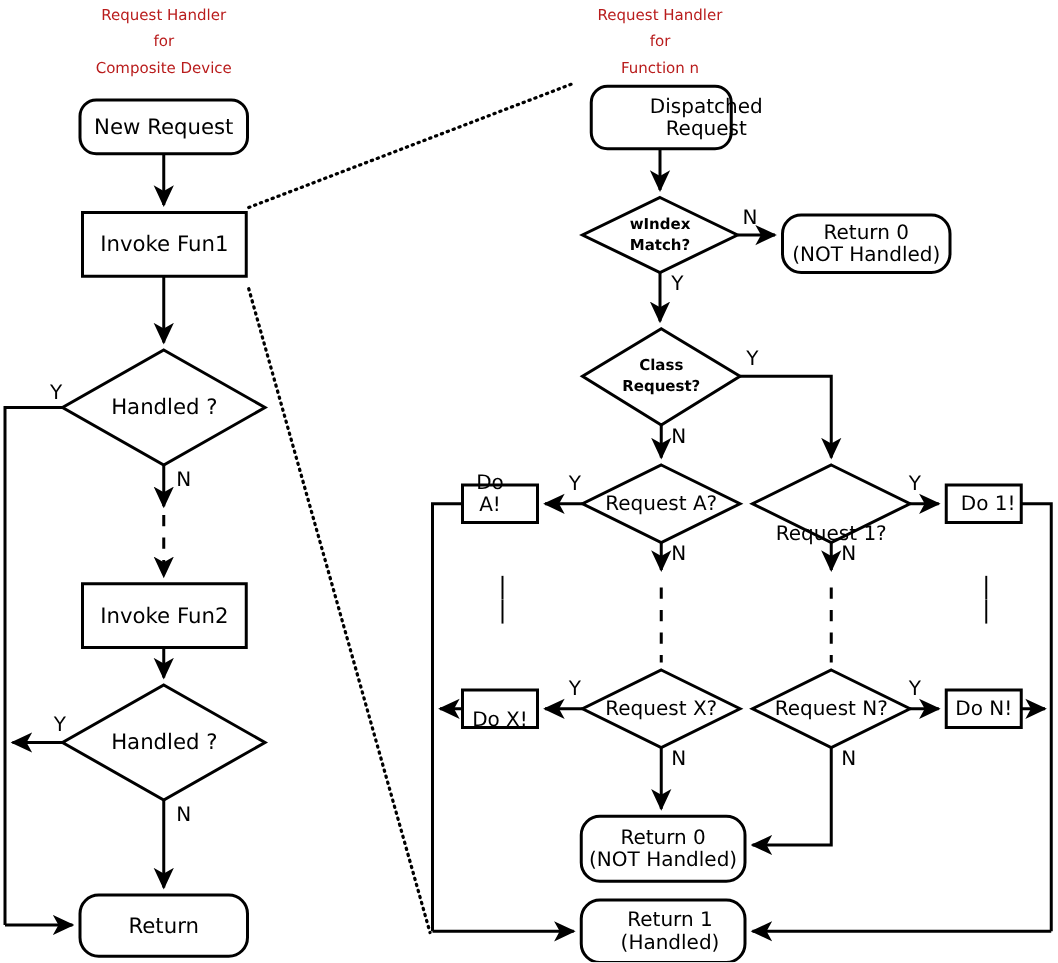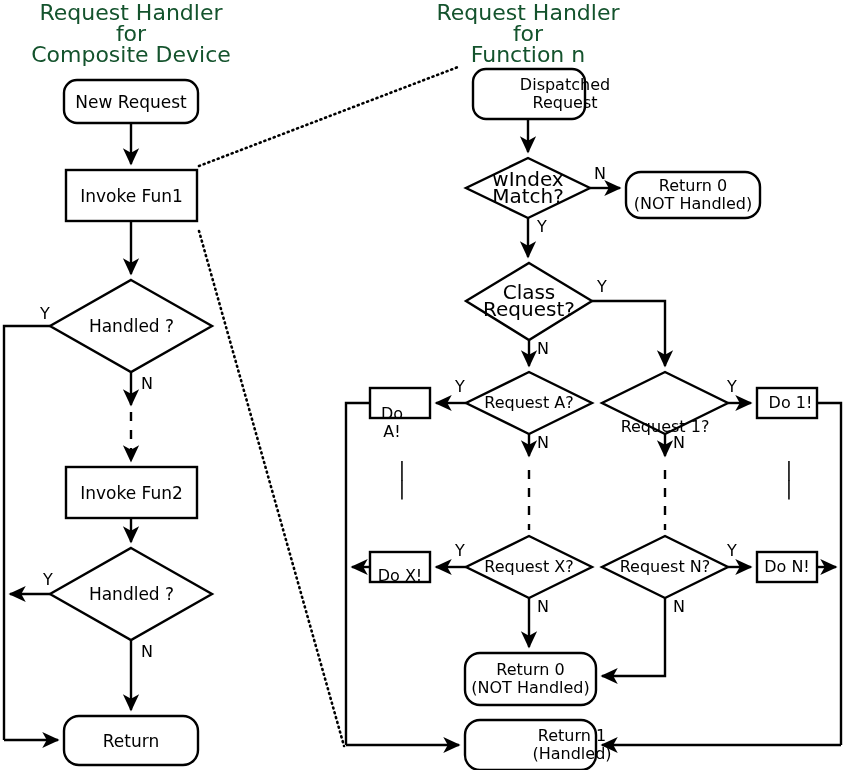--- a/index.html
+++ b/index.html
@@ -20,44 +20,45 @@
     position: absolute;
     left: 0;
     top: 0;
     width: 846px;
     height: 770px;
     pointer-events: none;
   }
   .title {
     position: absolute;
     text-align: center;
-    font-size: 22px;
+    font-size: 12px;
     line-height: 21px;
-    color: #14532d;
+    color: #b91c1c;
     white-space: pre-line;
   }
   .node-label {
     position: absolute;
     display: flex;
     align-items: center;
     justify-content: center;
     text-align: center;
     font-size: 17px;
     line-height: 20px;
     color: #000;
     white-space: pre-line;
     pointer-events: none;
   }
   .node-label.small {
     font-size: 16px;
     line-height: 18px;
   }
   .node-label.tiny {
-    font-size: 20px;
+    font-size: 12px;
     line-height: 17px;
+    font-weight: bold;
   }
   .edge-label {
     position: absolute;
     font-size: 16px;
     line-height: 16px;
     color: #000;
   }
   .vdots {
     position: absolute;
     font-size: 19px;
@@ -185,35 +186,35 @@
   <div class="node-label tiny" style="left:473px; top:167px; width:110px; height:42px;">wIndex
 Match?</div>
 
   <div class="node-label small" style="left:626px; top:172px; width:134px; height:46px;">Return 0
 (NOT Handled)</div>
 
   <div class="node-label tiny" style="left:474px; top:280px; width:110px; height:42px;">Class
 Request?</div>
 
   <div class="node-label small" style="left:469px; top:391px; width:120px; height:24px;">Request A?</div>
-  <div class="node-label small" style="left:370px; top:408px; width:44px; height:30px;">Do A!</div>
+  <div class="node-label small" style="left:370px; top:380px; width:44px; height:30px;">Do A!</div>
 
   <div class="node-label small" style="left:605px; top:391px; width:120px; height:24px;margin-top:24px;">Request 1?</div>
   <div class="node-label small" style="left:757px; top:388px; width:67px; height:30px;border-radius:14px;">Do 1!</div>
 
   <div class="node-label small" style="left:469px; top:555px; width:120px; height:24px;">Request X?</div>
   <div class="node-label small" style="left:370px; top:552px; width:60px; height:48px;">Do X!</div>
 
   <div class="node-label small" style="left:605px; top:555px; width:120px; height:24px;">Request N?</div>
   <div class="node-label small" style="left:757px; top:552px; width:60px; height:30px;">Do N!</div>
 
   <div class="node-label small" style="left:465px; top:653px; width:131px; height:52px;">Return 0
 (NOT Handled)</div>
 
-  <div class="node-label small" style="left:465px; top:720px; width:142px; height:50px;padding-left:36px;">Return 1
+  <div class="node-label small" style="left:465px; top:720px; width:142px; height:50px;">Return 1
 (Handled)</div>
 
   <div class="edge-label" style="left:594px; top:166px;">N</div>
   <div class="edge-label" style="left:537px; top:219px;">Y</div>
 
   <div class="edge-label" style="left:597px; top:279px;">Y</div>
   <div class="edge-label" style="left:537px; top:341px;">N</div>
 
   <div class="edge-label" style="left:455px; top:379px;">Y</div>
   <div class="edge-label" style="left:537px; top:435px;">N</div>

